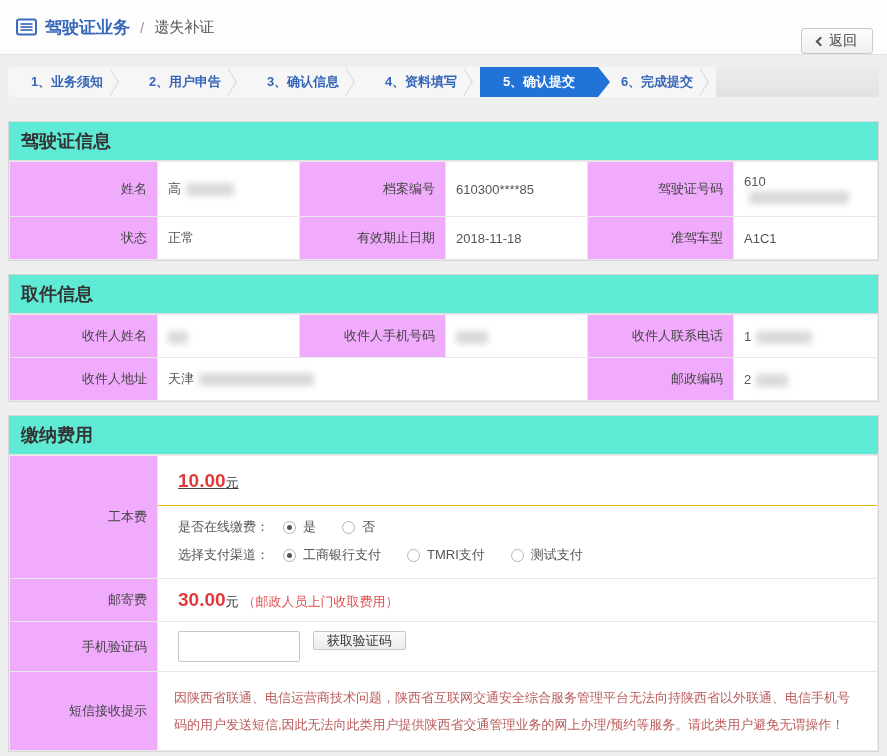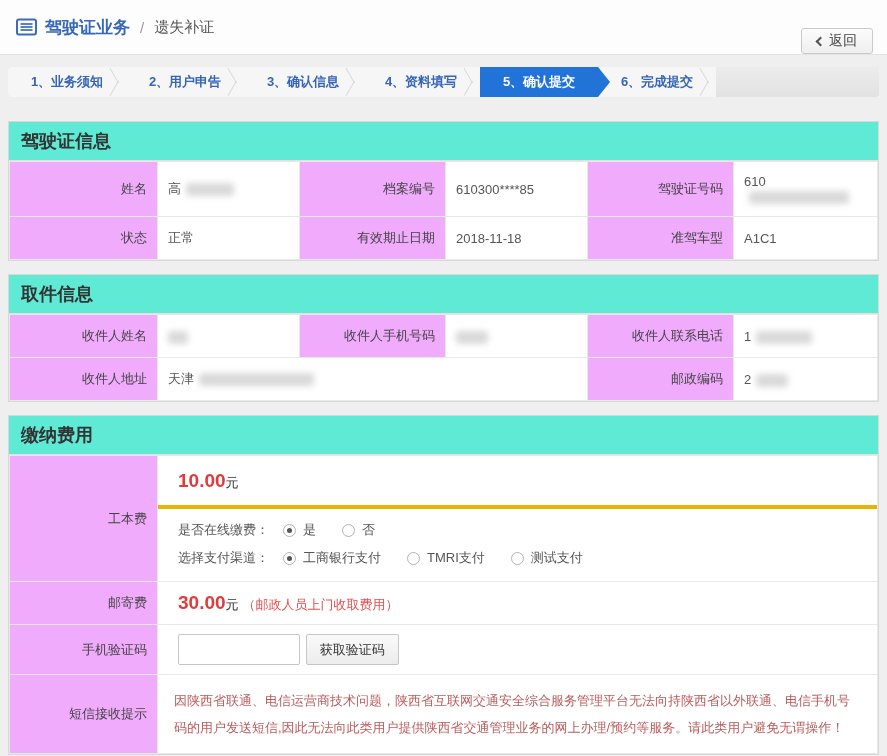--- a/index.html
+++ b/index.html
@@ -79,21 +79,21 @@
   td { border: 1px solid #e8e8e8; padding: 12px 10px; }
   td.lbl { background: #f0abfc; text-align: right; color: #444; }
   td.val { background: #fff; color: #555; text-align: left; }
   .mask {
     display: inline-block; height: 13px; background: #d9d9d9;
     border-radius: 3px; filter: blur(3px);
     vertical-align: middle; margin-left: 5px;
   }
   
   td.pay-cell { padding: 0; vertical-align: top; }
-  .fee-amount { padding: 14px 20px 13px; border-bottom: 4px solid #eab308; }
+  .fee-amount { padding: 14px 20px 13px; border-bottom: 1px solid #eab308; text-decoration: underline; }
   .amount-big { font-size: 19px; font-weight: bold; color: #e23a3a; }
   .amount-unit { font-size: 13px; color: #333; }
   .amount-note { font-size: 13px; color: #e05050; margin-left: 4px; }
   .pay-options { padding: 12px 20px 14px; color: #555; }
   .opt-line { display: flex; align-items: center; margin-top: 10px; font-size: 13px; }
   .opt-line:first-child { margin-top: 0; }
   .opt-q { margin-right: 14px; color: #555; }
   .radio-opt { display: inline-flex; align-items: center; margin-right: 26px; cursor: pointer; }
   .radio {
     width: 13px; height: 13px; border: 1px solid #b3b3b3; border-radius: 50%;
@@ -104,21 +104,21 @@
     content: ""; position: absolute; left: 3px; top: 3px; right: 3px; bottom: 3px;
     background: #555; border-radius: 50%;
   }
   .postage-cell { padding: 8px 20px; }
   .captcha-cell { padding: 9px 20px; }
   .captcha-input {
     width: 122px; height: 31px; border: 1px solid #c6c6c6; border-radius: 2px;
     padding: 0 8px; font-size: 13px; color: #333; background: #fff;
   }
   .captcha-btn {
-    height: 31px; margin-left: 2px; padding: 0 13px;
+    height: 19px; margin-left: 9px; padding: 0 13px;
     background: linear-gradient(#fafafa, #ececec);
     border: 1px solid #c6c6c6; border-radius: 2px;
     font-size: 13px; color: #333; cursor: pointer; vertical-align: top;
   }
   .sms-cell { padding: 12px 16px; }
   .sms-text { font-size: 13px; line-height: 27px; color: #bb5b5b; }
   
   .footer {
     margin-top: 14px; flex: 1; background: #fff;
     border-top: 1px solid #e4e4e4;

